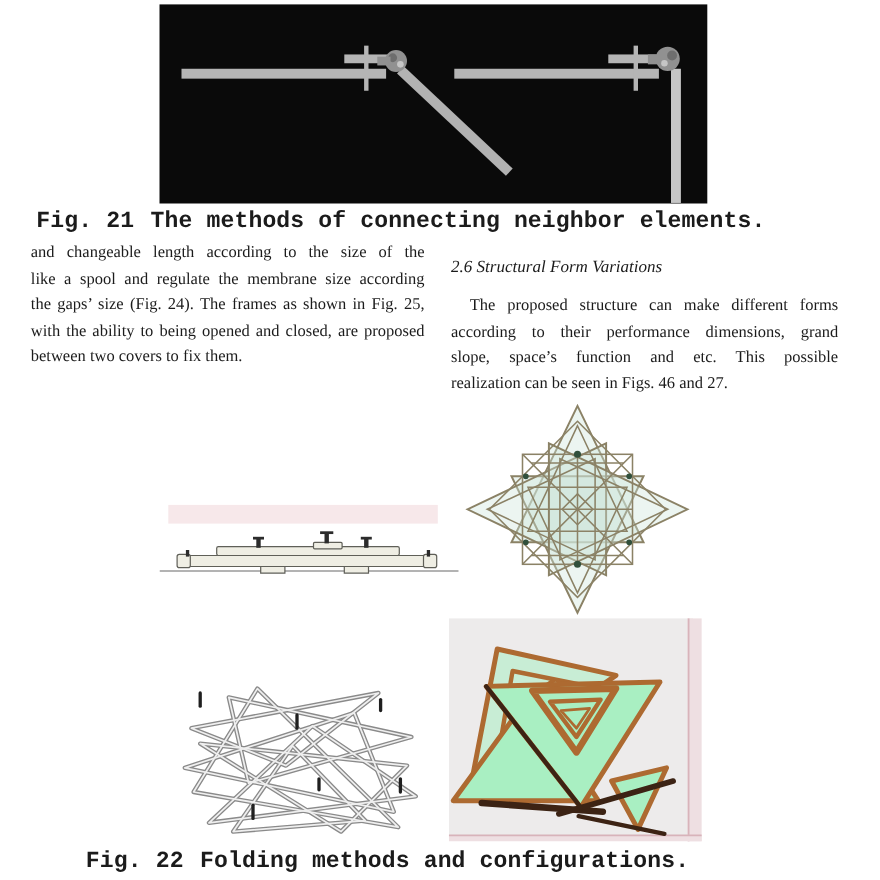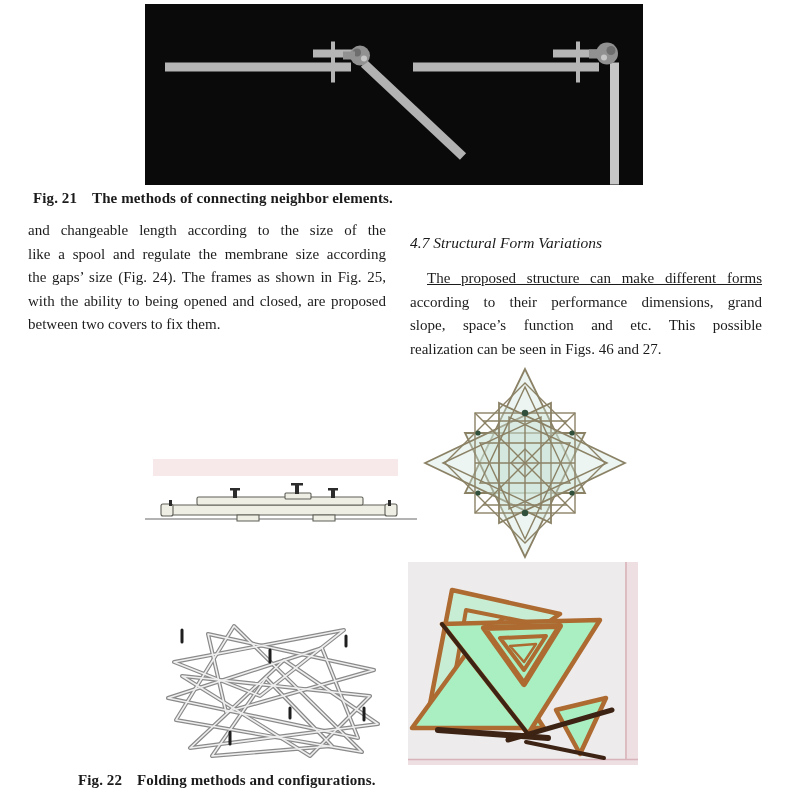--- a/index.html
+++ b/index.html
@@ -13,32 +13,32 @@
 
   
   #fig21-image{left:145px;top:4px;width:498px;height:181px;background:var(--fig21-bg,#0a0a0a);}
   #fig21-image svg{display:block;width:100%;height:100%;}
   .bar{fill:var(--bar-gray,#b5b5b5);}
   .bar-light{fill:var(--bar-light,#c4c4c4);}
   .knob{fill:var(--knob-gray,#909090);}
   .knob-dark{fill:#6e6e6e;}
 
   
-  .caption{font-weight:bold;font-size:15px;letter-spacing:.1px;white-space:nowrap;}
+  .caption{font-weight:bold;font-size:21px;letter-spacing:.1px;white-space:nowrap;font-family:Liberation Mono, monospace;}
   .caption .cap-text{margin-left:15px;}
   #fig21-caption{left:33px;top:190px;}
   #fig22-caption{left:33px;top:772px;margin-left:45px;}
 
   
   .col{font-size:15px;line-height:23.6px;}
   #left-col{left:28px;top:219px;width:358px;}
   #right-col{left:410px;top:231px;width:352px;}
   .tline{white-space:nowrap;text-align:justify;text-align-last:justify;height:23.6px;}
   .tline-last{white-space:nowrap;text-align:left;height:23.6px;}
-  .indent{padding-left:17px;text-decoration:underline;}
+  .indent{padding-left:17px;}
   #section-heading{font-style:italic;font-size:15.5px;height:23.6px;white-space:nowrap;}
   #right-par{margin-top:12.5px;}
 
   
   #fig22-star{left:423px;top:367px;width:204px;height:192px;}
   #fig22-flat{left:145px;top:456px;width:272px;height:70px;}
   #fig22-wire{left:160px;top:612px;width:228px;height:152px;}
   #fig22-render{left:408px;top:562px;width:230px;height:203px;}
   #fig22-star svg,#fig22-flat svg,#fig22-wire svg,#fig22-render svg{display:block;width:100%;height:100%;}
 
@@ -98,21 +98,21 @@
 
 <div class="abs col" id="left-col">
   <div class="tline">and changeable length according to the size of the</div>
   <div class="tline">like a spool and regulate the membrane size according</div>
   <div class="tline">the gaps’ size (Fig. 24). The frames as shown in Fig. 25,</div>
   <div class="tline">with the ability to being opened and closed, are proposed</div>
   <div class="tline-last">between two covers to fix them.</div>
 </div>
 
 <div class="abs col" id="right-col">
-  <div id="section-heading">4.7 Structural Form Variations</div>
+  <div id="section-heading">2.6 Structural Form Variations</div>
   <div id="right-par">
     <div class="tline indent">The proposed structure can make different forms</div>
     <div class="tline">according to their performance dimensions, grand</div>
     <div class="tline">slope, space’s function and etc. This possible</div>
     <div class="tline-last">realization can be seen in Figs. 46 and 27.</div>
   </div>
 </div>
 
 <div class="abs" id="fig22-star">
   <svg viewBox="0 0 204 192">

